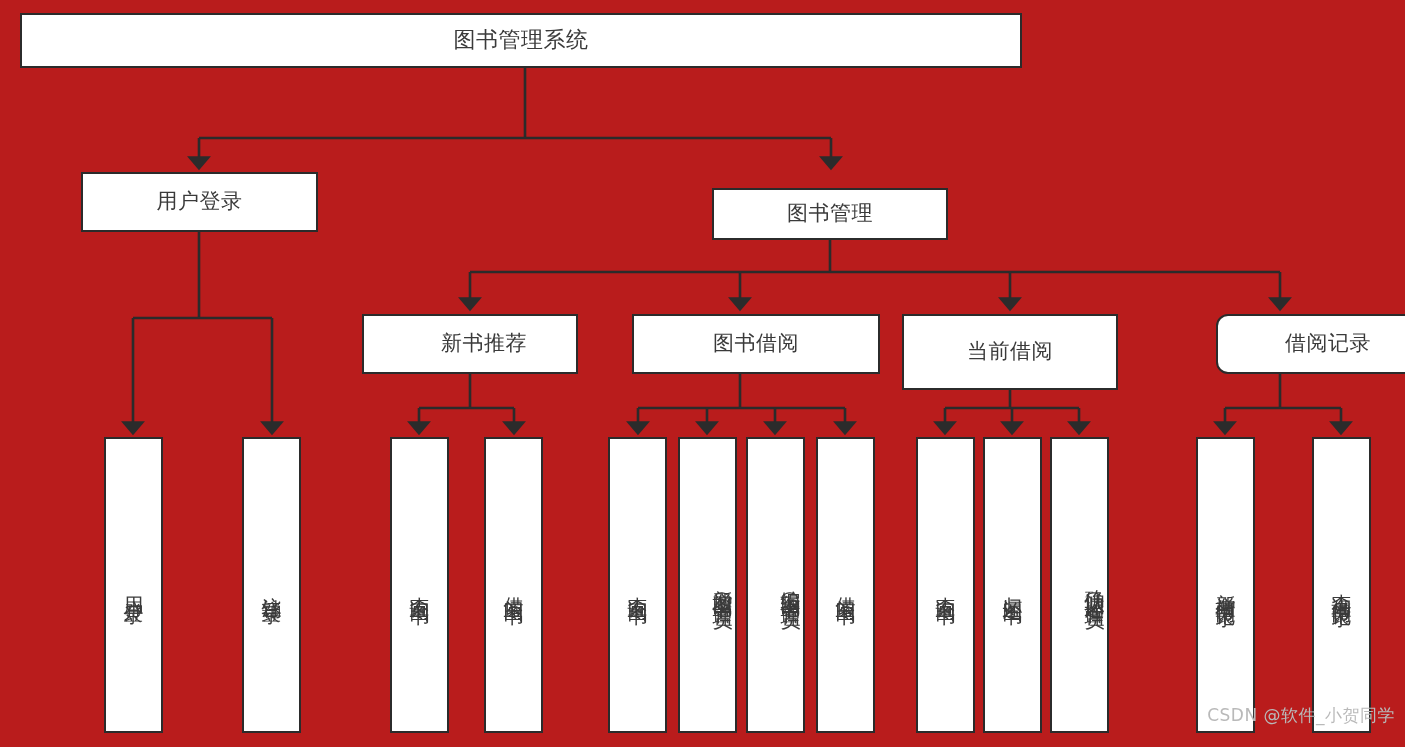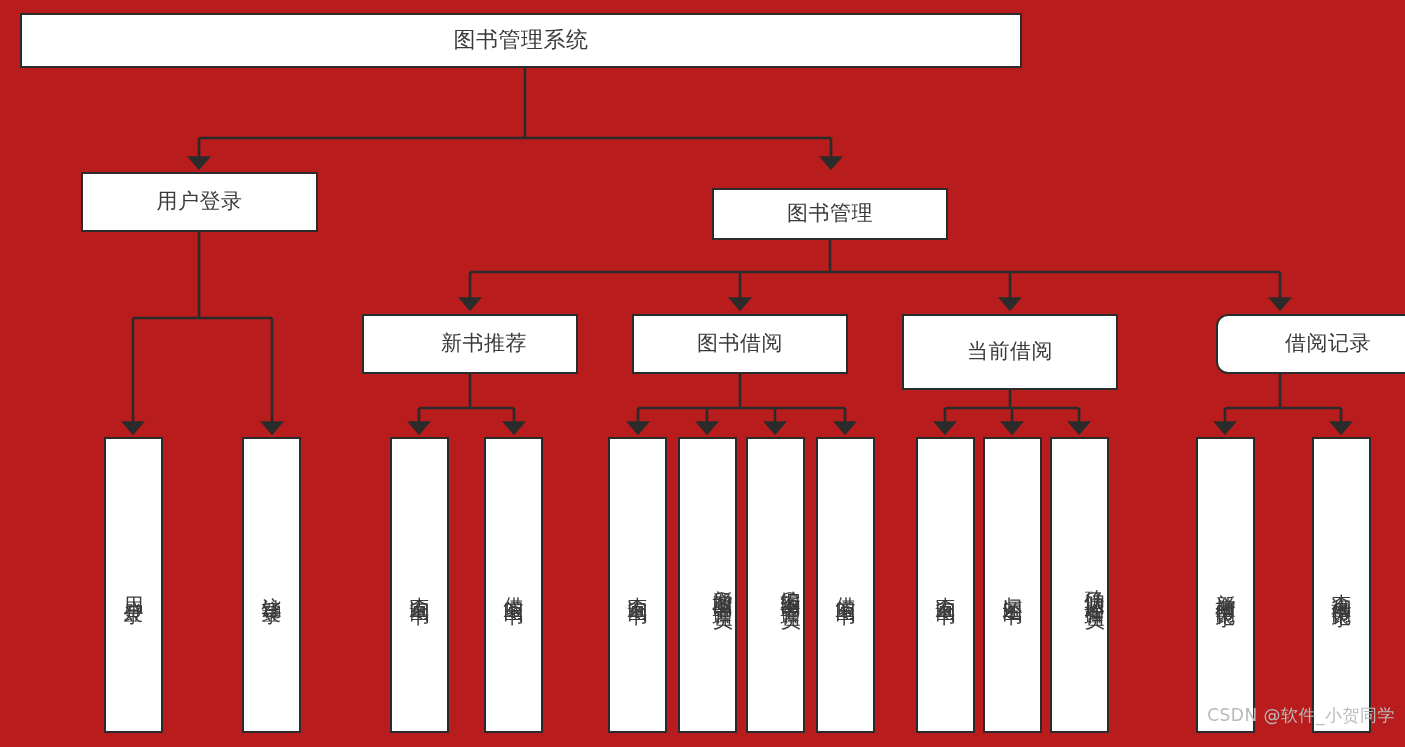--- a/index.html
+++ b/index.html
@@ -135,21 +135,21 @@
   <div class="node h" style="left:81px; top:172px; width:237px; height:60px;">
     <span class="nlabel">用户登录</span>
   </div>
   <div class="node h" style="left:712px; top:188px; width:236px; height:52px;">
     <span class="nlabel">图书管理</span>
   </div>
 
   <div class="node h" style="left:362px; top:314px; width:216px; height:60px;padding-left:28px;">
     <span class="nlabel">新书推荐</span>
   </div>
-  <div class="node h" style="left:632px; top:314px; width:216px; height:60px;">
+  <div class="node h" style="left:632px; top:314px; width:248px; height:60px;">
     <span class="nlabel">图书借阅</span>
   </div>
   <div class="node h" style="left:902px; top:314px; width:216px; height:76px;">
     <span class="nlabel">当前借阅</span>
   </div>
   <div class="node h" style="left:1216px; top:314px; width:224px; height:60px;border-radius:12px;">
     <span class="nlabel">借阅记录</span>
   </div>
 
   <div class="node v mid" style="left:104px; top:437px; width:59px; height:296px;">

